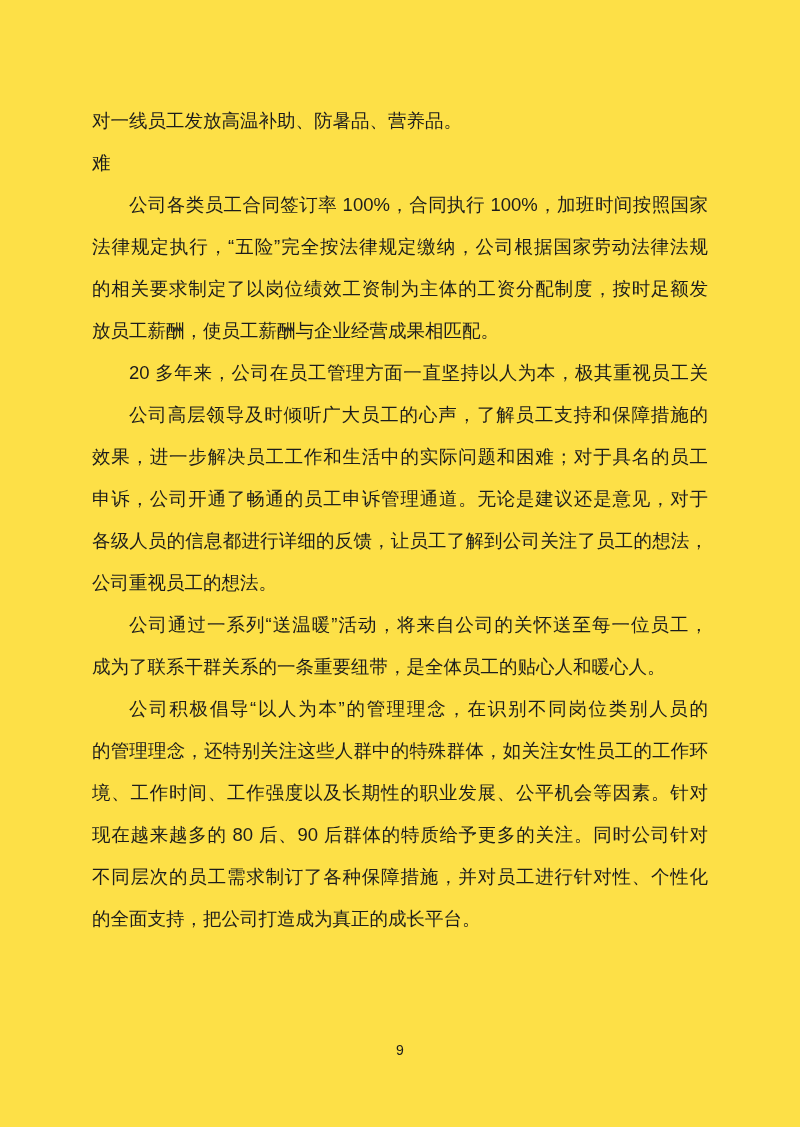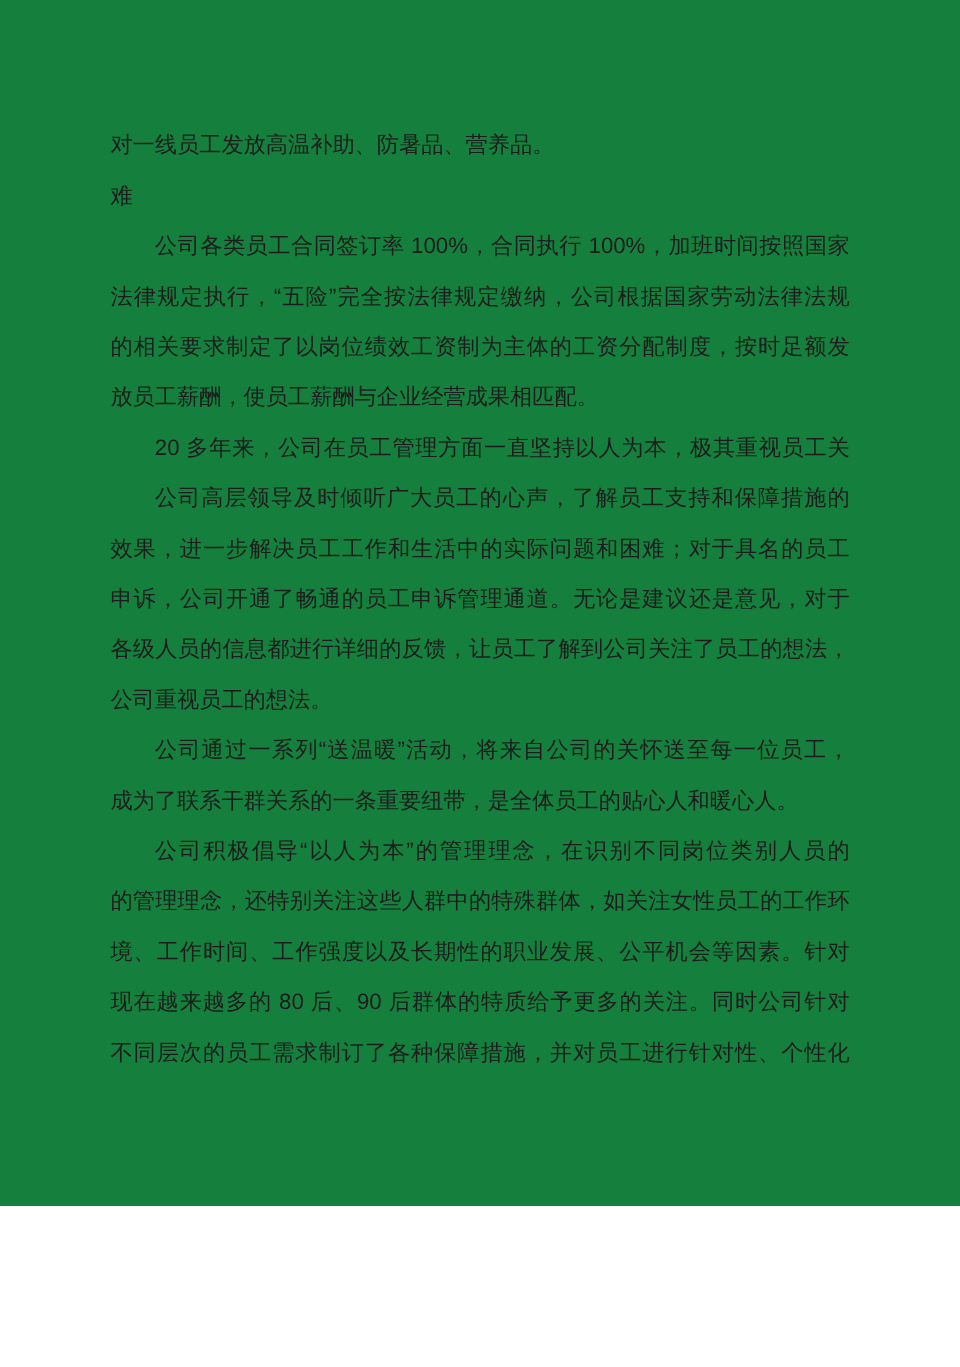--- a/index.html
+++ b/index.html
@@ -4,22 +4,22 @@
 <style>
   * { margin: 0; padding: 0; box-sizing: border-box; }
   html, body {
     width: 800px;
     background: #ffffff;
     font-family: "Liberation Sans", sans-serif;
   }
   .page {
     position: relative;
     width: 800px;
-    height: 1005px;
-    background: #15803d;
+    height: 1127px;
+    background: #fde047;
     overflow: hidden;
   }
   .doc-body {
     position: absolute;
     left: 92px;
     top: 100px;
     width: 616px;
     font-size: 18.5px;
     line-height: 42px;
     color: #1c1c1c;
@@ -70,17 +70,18 @@
       <div class="line fill">申诉，公司开通了畅通的员工申诉管理通道。无论是建议还是意见，对于</div>
       <div class="line fill">各级人员的信息都进行详细的反馈，让员工了解到公司关注了员工的想法，</div>
       <div class="line">公司重视员工的想法。</div>
       <div class="line indent fill">公司通过一系列“送温暖”活动，将来自公司的关怀送至每一位员工，</div>
       <div class="line">成为了联系干群关系的一条重要纽带，是全体员工的贴心人和暖心人。</div>
       <div class="line indent fill">公司积极倡导“以人为本”的管理理念，在识别不同岗位类别人员的</div>
       <div class="line fill">的管理理念，还特别关注这些人群中的特殊群体，如关注女性员工的工作环</div>
       <div class="line fill">境、工作时间、工作强度以及长期性的职业发展、公平机会等因素。针对</div>
       <div class="line fill">现在越来越多的 80 后、90 后群体的特质给予更多的关注。同时公司针对</div>
       <div class="line fill">不同层次的员工需求制订了各种保障措施，并对员工进行针对性、个性化</div>
+      <div class="line">的全面支持，把公司打造成为真正的成长平台。</div>
     </section>
   <footer class="page-footer">
     <span class="page-number">9</span>
   </footer>
 </main>
 
 </body></html>

